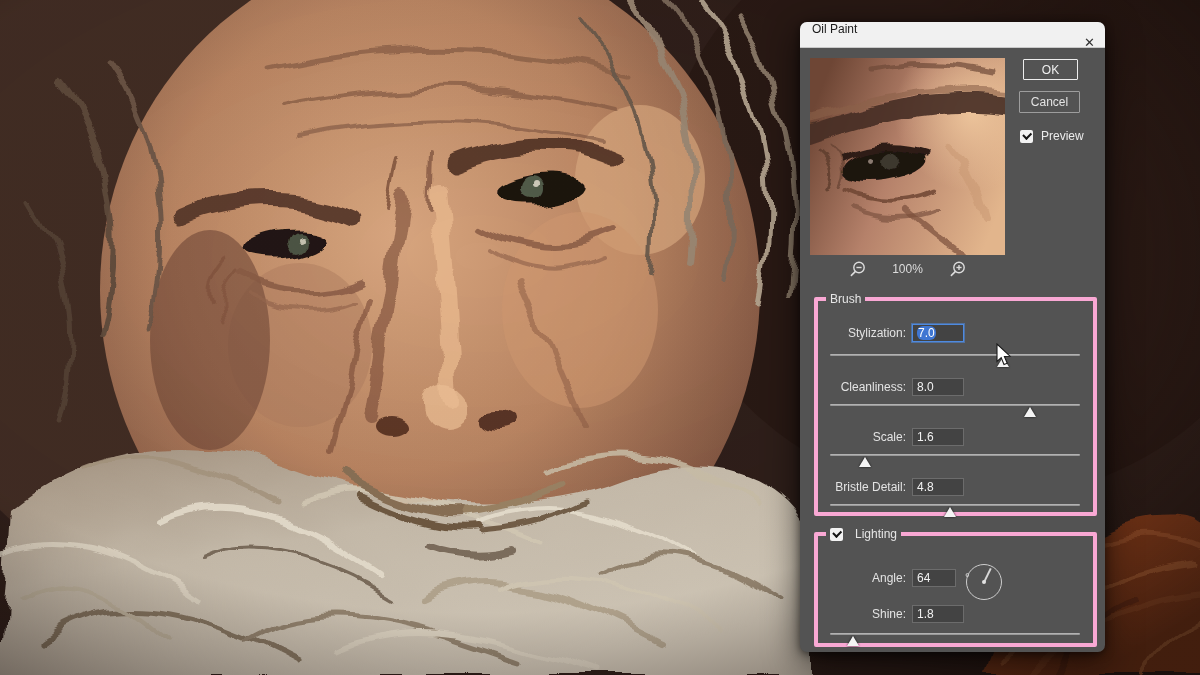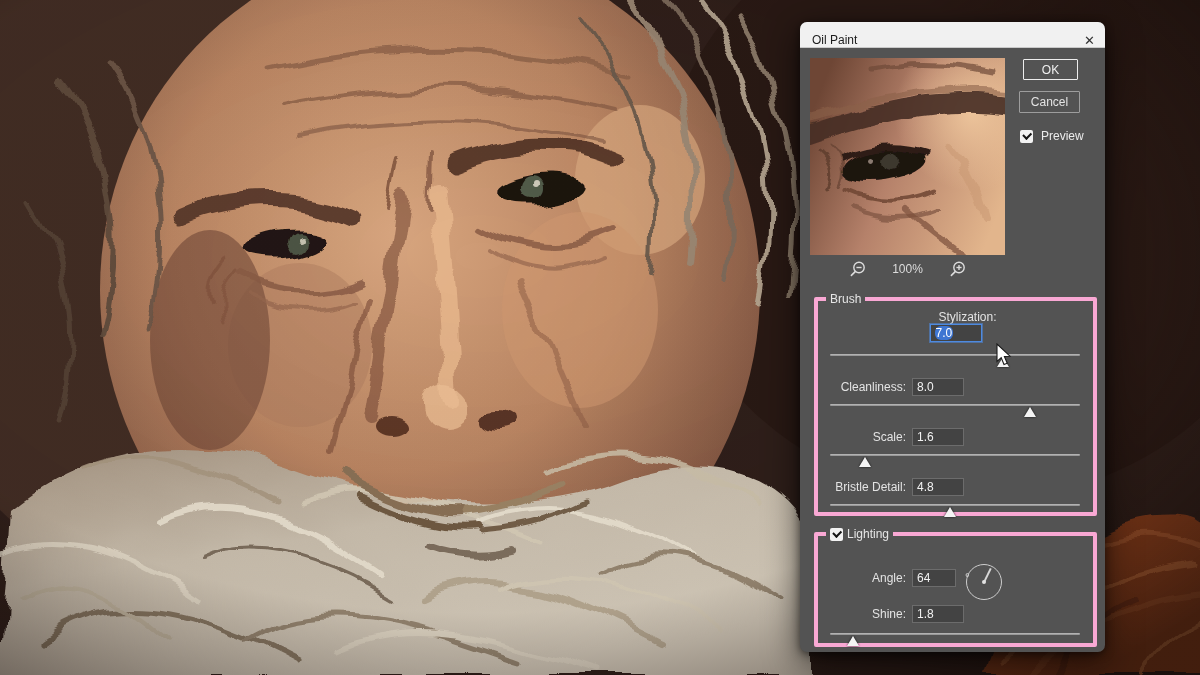--- a/index.html
+++ b/index.html
@@ -6,22 +6,22 @@
   body{width:1200px;height:675px;overflow:hidden;position:relative;
        font-family:"Liberation Sans",sans-serif;background:#2c1c17;}
   .stage{position:absolute;inset:0;width:1200px;height:675px;}
   .bg-art{position:absolute;left:0;top:0;width:1200px;height:675px;}
 
   
   .dialog{position:absolute;left:800px;top:22px;width:305px;height:630px;
           background:#535353;border-radius:7px;
           box-shadow:0 10px 34px rgba(0,0,0,.65), 0 2px 8px rgba(0,0,0,.5);}
   .titlebar{position:absolute;left:0;top:0;right:0;height:25px;background:#f1f1f1;
-            border-radius:7px 7px 0 0;display:flex;align-items:flex-end;
-            border-bottom:1px solid #c9c9c9;}
+            border-radius:7px 7px 0 0;display:flex;align-items:flex-start;
+            border-bottom:1px solid #c9c9c9;flex-direction:column;}
   .titlebar .title{font-size:12px;color:#1c1c1c;padding-left:12px;}
   .titlebar .close{margin-left:auto;margin-right:10px;font-size:13px;color:#333;
                    line-height:1;cursor:default;}
 
   
   .preview-box{position:absolute;left:10px;top:36px;width:195px;height:197px;
                background:#3a2a22;overflow:hidden;}
   .zoom-row{position:absolute;left:10px;top:236px;width:195px;height:22px;
             display:flex;align-items:center;justify-content:center;gap:22px;}
   .zoom-row .pct{font-size:12px;color:#dcdcdc;min-width:38px;text-align:center;}
@@ -39,21 +39,21 @@
               border-left:2px solid #151515;border-bottom:2px solid #151515;
               transform:rotate(-45deg);}
   .chk-row .lbl{font-size:12px;color:#ececec;}
 
   
   fieldset.group{position:absolute;margin:0;padding:0;border:4px solid #f9a8d4;
                  border-radius:2px;}
   fieldset.group legend{font-size:12px;color:#e6e6e6;margin-left:8px;padding:0 4px;}
   fieldset.brush{left:14px;top:270px;width:275px;height:216px;}
   fieldset.lighting{left:14px;top:505px;width:275px;height:112px;}
-  legend.with-chk{display:flex;align-items:center;gap:4px;}
+  legend.with-chk{display:flex;align-items:center;gap:12px;}
 
   .frow{position:absolute;left:0;display:flex;align-items:center;height:18px;width:100%;}
   .flabel{width:88px;text-align:right;font-size:12px;color:#e3e3e3;margin-right:6px;flex:none;}
   .fval{width:46px;height:16px;background:#434343;border:1px solid #6c6c6c;
         font-size:12px;color:#f2f2f2;display:flex;align-items:center;padding-left:4px;flex:none;}
   .fval.focused{border:1px solid #4e8ae0;box-shadow:0 0 0 1px rgba(78,138,224,.55);}
   .fval.focused .sel{background:#3f76d2;color:#fff;padding:0 1px;border-radius:6px;}
   .fval.narrow{width:38px;}
   .degree{font-size:12px;color:#e3e3e3;margin-left:9px;}
 
@@ -271,21 +271,21 @@
     <button class="btn ok">OK</button>
     <button class="btn cancel">Cancel</button>
     <div class="chk-row">
       <span class="chk"></span>
       <span class="lbl">Preview</span>
     </div>
 
     <fieldset class="group brush">
       <legend>Brush</legend>
 
-      <div class="frow" style="top:4px;flex-direction:column;">
+      <div class="frow" style="top:18px;">
         <span class="flabel">Stylization:</span>
         <div class="fval focused">
           <span class="sel">7.0</span>
         </div>
       </div>
       <div class="slider" style="top:46px;">
         <div class="track"></div>
         <div class="thumb" style="left: 69%;"></div>
       </div>
 

